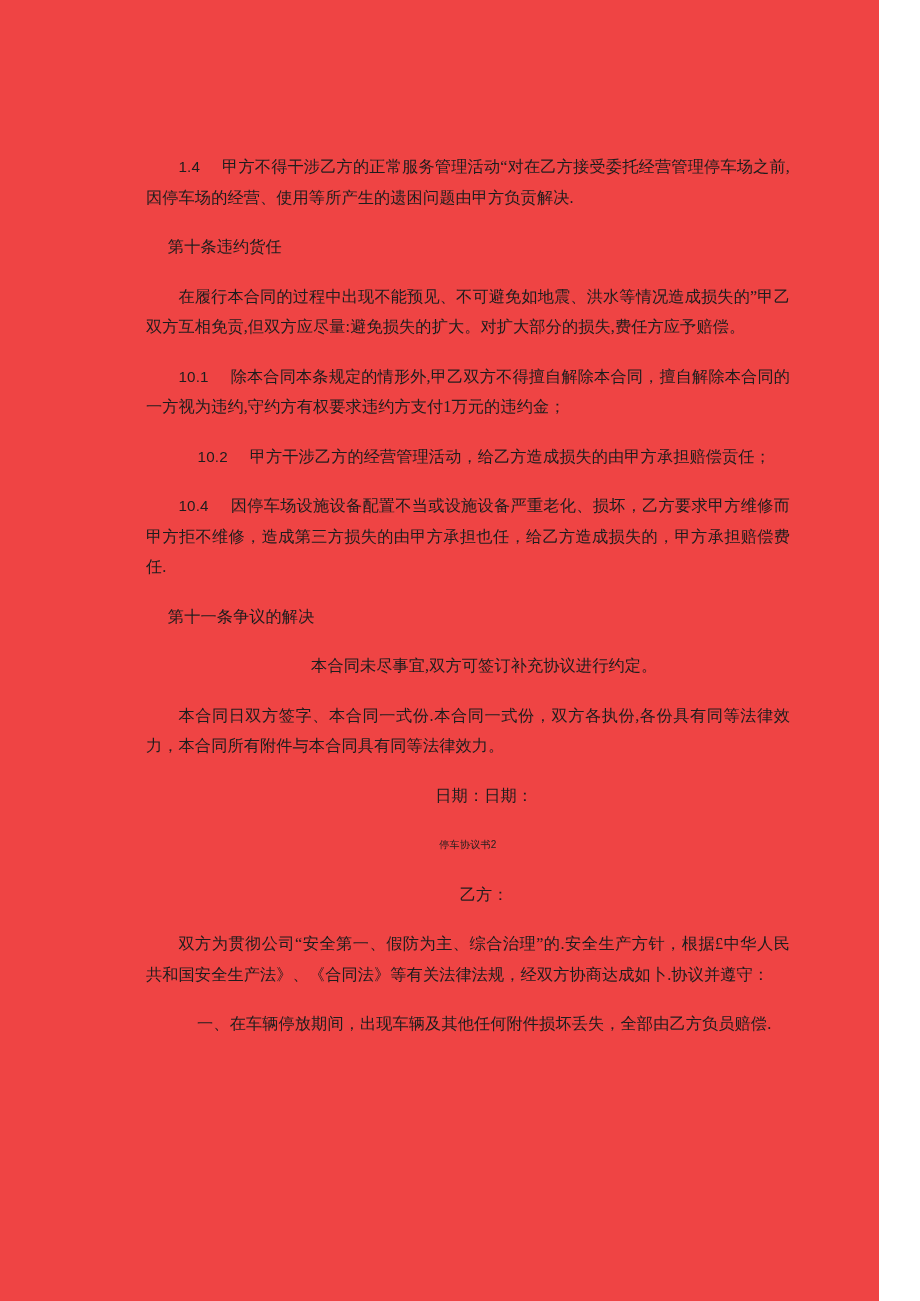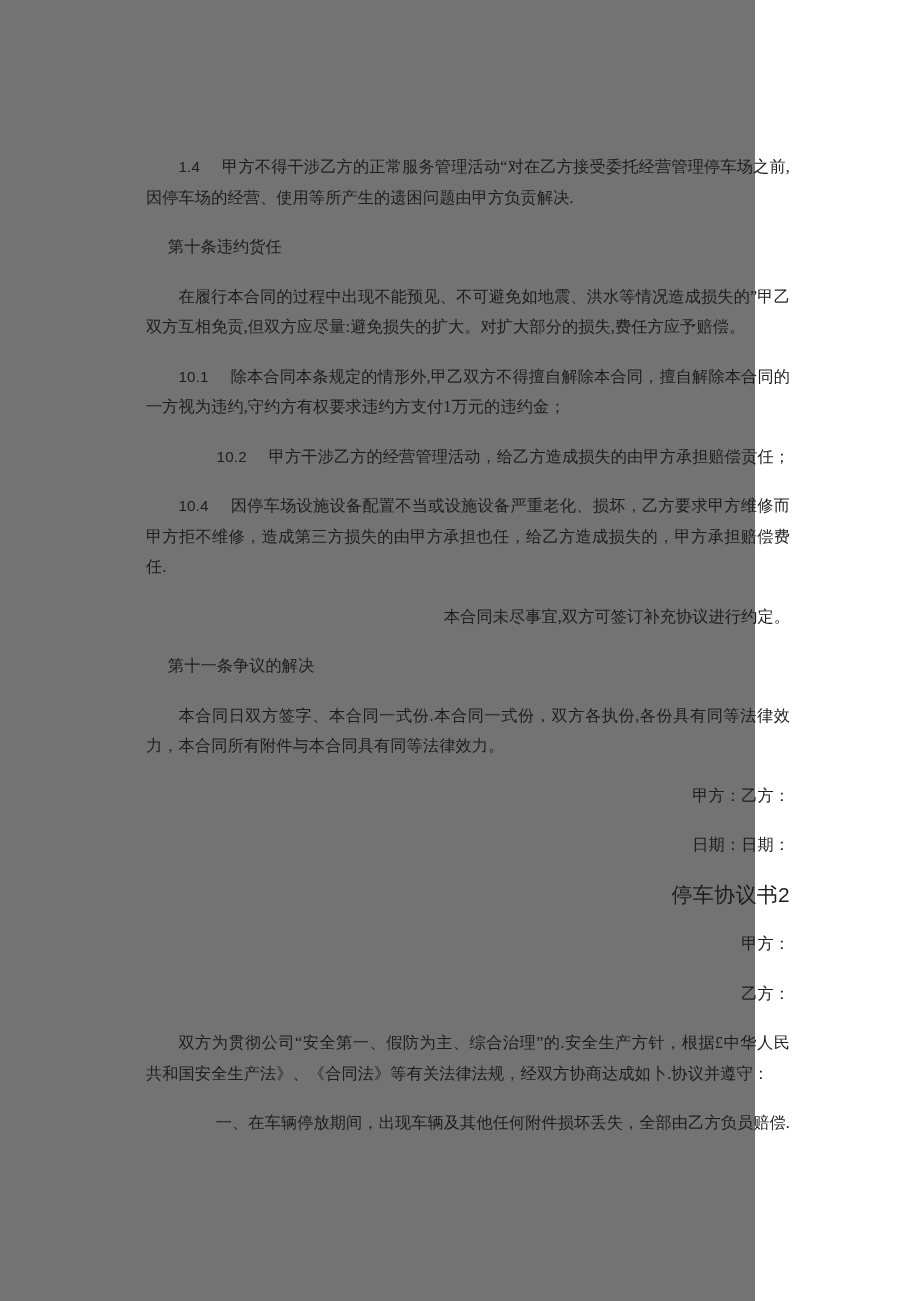--- a/index.html
+++ b/index.html
@@ -9,23 +9,23 @@
   }
   body {
     width: 920px;
     height: 1301px;
     overflow: hidden;
     font-family: "Liberation Serif", "DejaVu Serif", serif;
   }
 
   #page {
     position: relative;
-    width: 755px;
+    width: 879px;
     height: 1301px;
-    background: #737373;
+    background: #ef4444;
   }
 
   #doc-body {
     position: absolute;
     left: 146px;
     top: 152px;
     width: 644px;
   }
 
   .para {
@@ -56,27 +56,27 @@
     font-family: "Liberation Sans", "DejaVu Sans", sans-serif;
     font-size: 15.2px;
     letter-spacing: 0.2px;
   }
   .gap-sm { display: inline-block; width: 1.35em; }
   .gap-lg { display: inline-block; width: 3.1em; }
 
   
   .hei {
     font-family: "Liberation Sans", "DejaVu Sans", sans-serif;
-    font-size: 21px;
+    font-size: 10px;
     text-indent: 0;
     letter-spacing: 0.3px;
   }
 
   
-  .noj { text-align: right; }
+  .noj { text-align: center; }
 </style>
 </head>
 <body>
 
 <div id="page">
   <div id="doc-body">
 
     <p class="para indent"><span class="clause-no">1.4</span><span class="gap-sm"></span><span>甲方不得干涉乙方的正常服务管理活动“对在乙方接受委托经营管理停车场之前,因停车场的经营、使用等所产生的遗困问题由甲方负贡解决.</span></p>
 
 
@@ -84,34 +84,32 @@
 
     <p class="para indent">在履行本合同的过程中出现不能预见、不可避免如地震、洪水等情况造成损失的”甲乙双方互相免贡,但双方应尽量:避免损失的扩大。对扩大部分的损失,费任方应予赔偿。</p>
 
     <p class="para indent"><span class="clause-no">10.1</span><span class="gap-sm"></span><span>除本合同本条规定的情形外,甲乙双方不得擅自解除本合同，擅自解除本合同的一方视为违约,守约方有权要求违约方支付1万元的违约金；</span></p>
 
     <p class="para indent noj"><span class="clause-no">10.2</span><span class="gap-sm"></span><span>甲方干涉乙方的经营管理活动，给乙方造成损失的由甲方承担赔偿贡任；</span></p>
 
 
     <p class="para indent"><span class="clause-no">10.4</span><span class="gap-sm"></span><span>因停车场设施设备配置不当或设施设备严重老化、损坏，乙方要求甲方维修而甲方拒不维修，造成第三方损失的由甲方承担也任，给乙方造成损失的，甲方承担赔偿费任.</span></p>
 
+    <p class="para indent heading"><span class="gap-sm"></span><span>第十一条争议的解决</span></p>
+
     <p class="para indent noj">本合同未尽事宜,双方可签订补充协议进行约定。</p>
-
-    <p class="para indent heading"><span class="gap-sm"></span><span>第十一条争议的解决</span></p>
 
 
     <p class="para indent">本合同日双方签字、本合同一式份.本合同一式份，双方各执份,各份具有同等法律效力，本合同所有附件与本合同具有同等法律效力。</p>
 
-    <p class="para indent noj">甲方：乙方：</p>
 
     <p class="para indent noj">日期：日期：</p>
 
     <p class="para hei noj">停车协议书2</p>
 
-    <p class="para indent noj">甲方：</p>
 
     <p class="para indent noj">乙方：</p>
 
     <p class="para indent">双方为贯彻公司“安全第一、假防为主、综合治理”的.安全生产方针，根据£中华人民共和国安全生产法》、《合同法》等有关法律法规，经双方协商达成如卜.协议并遵守：</p>
 
     <p class="para indent noj">一、在车辆停放期间，出现车辆及其他任何附件损坏丢失，全部由乙方负员赔偿.</p>
 
   </div>
 </div>
 

